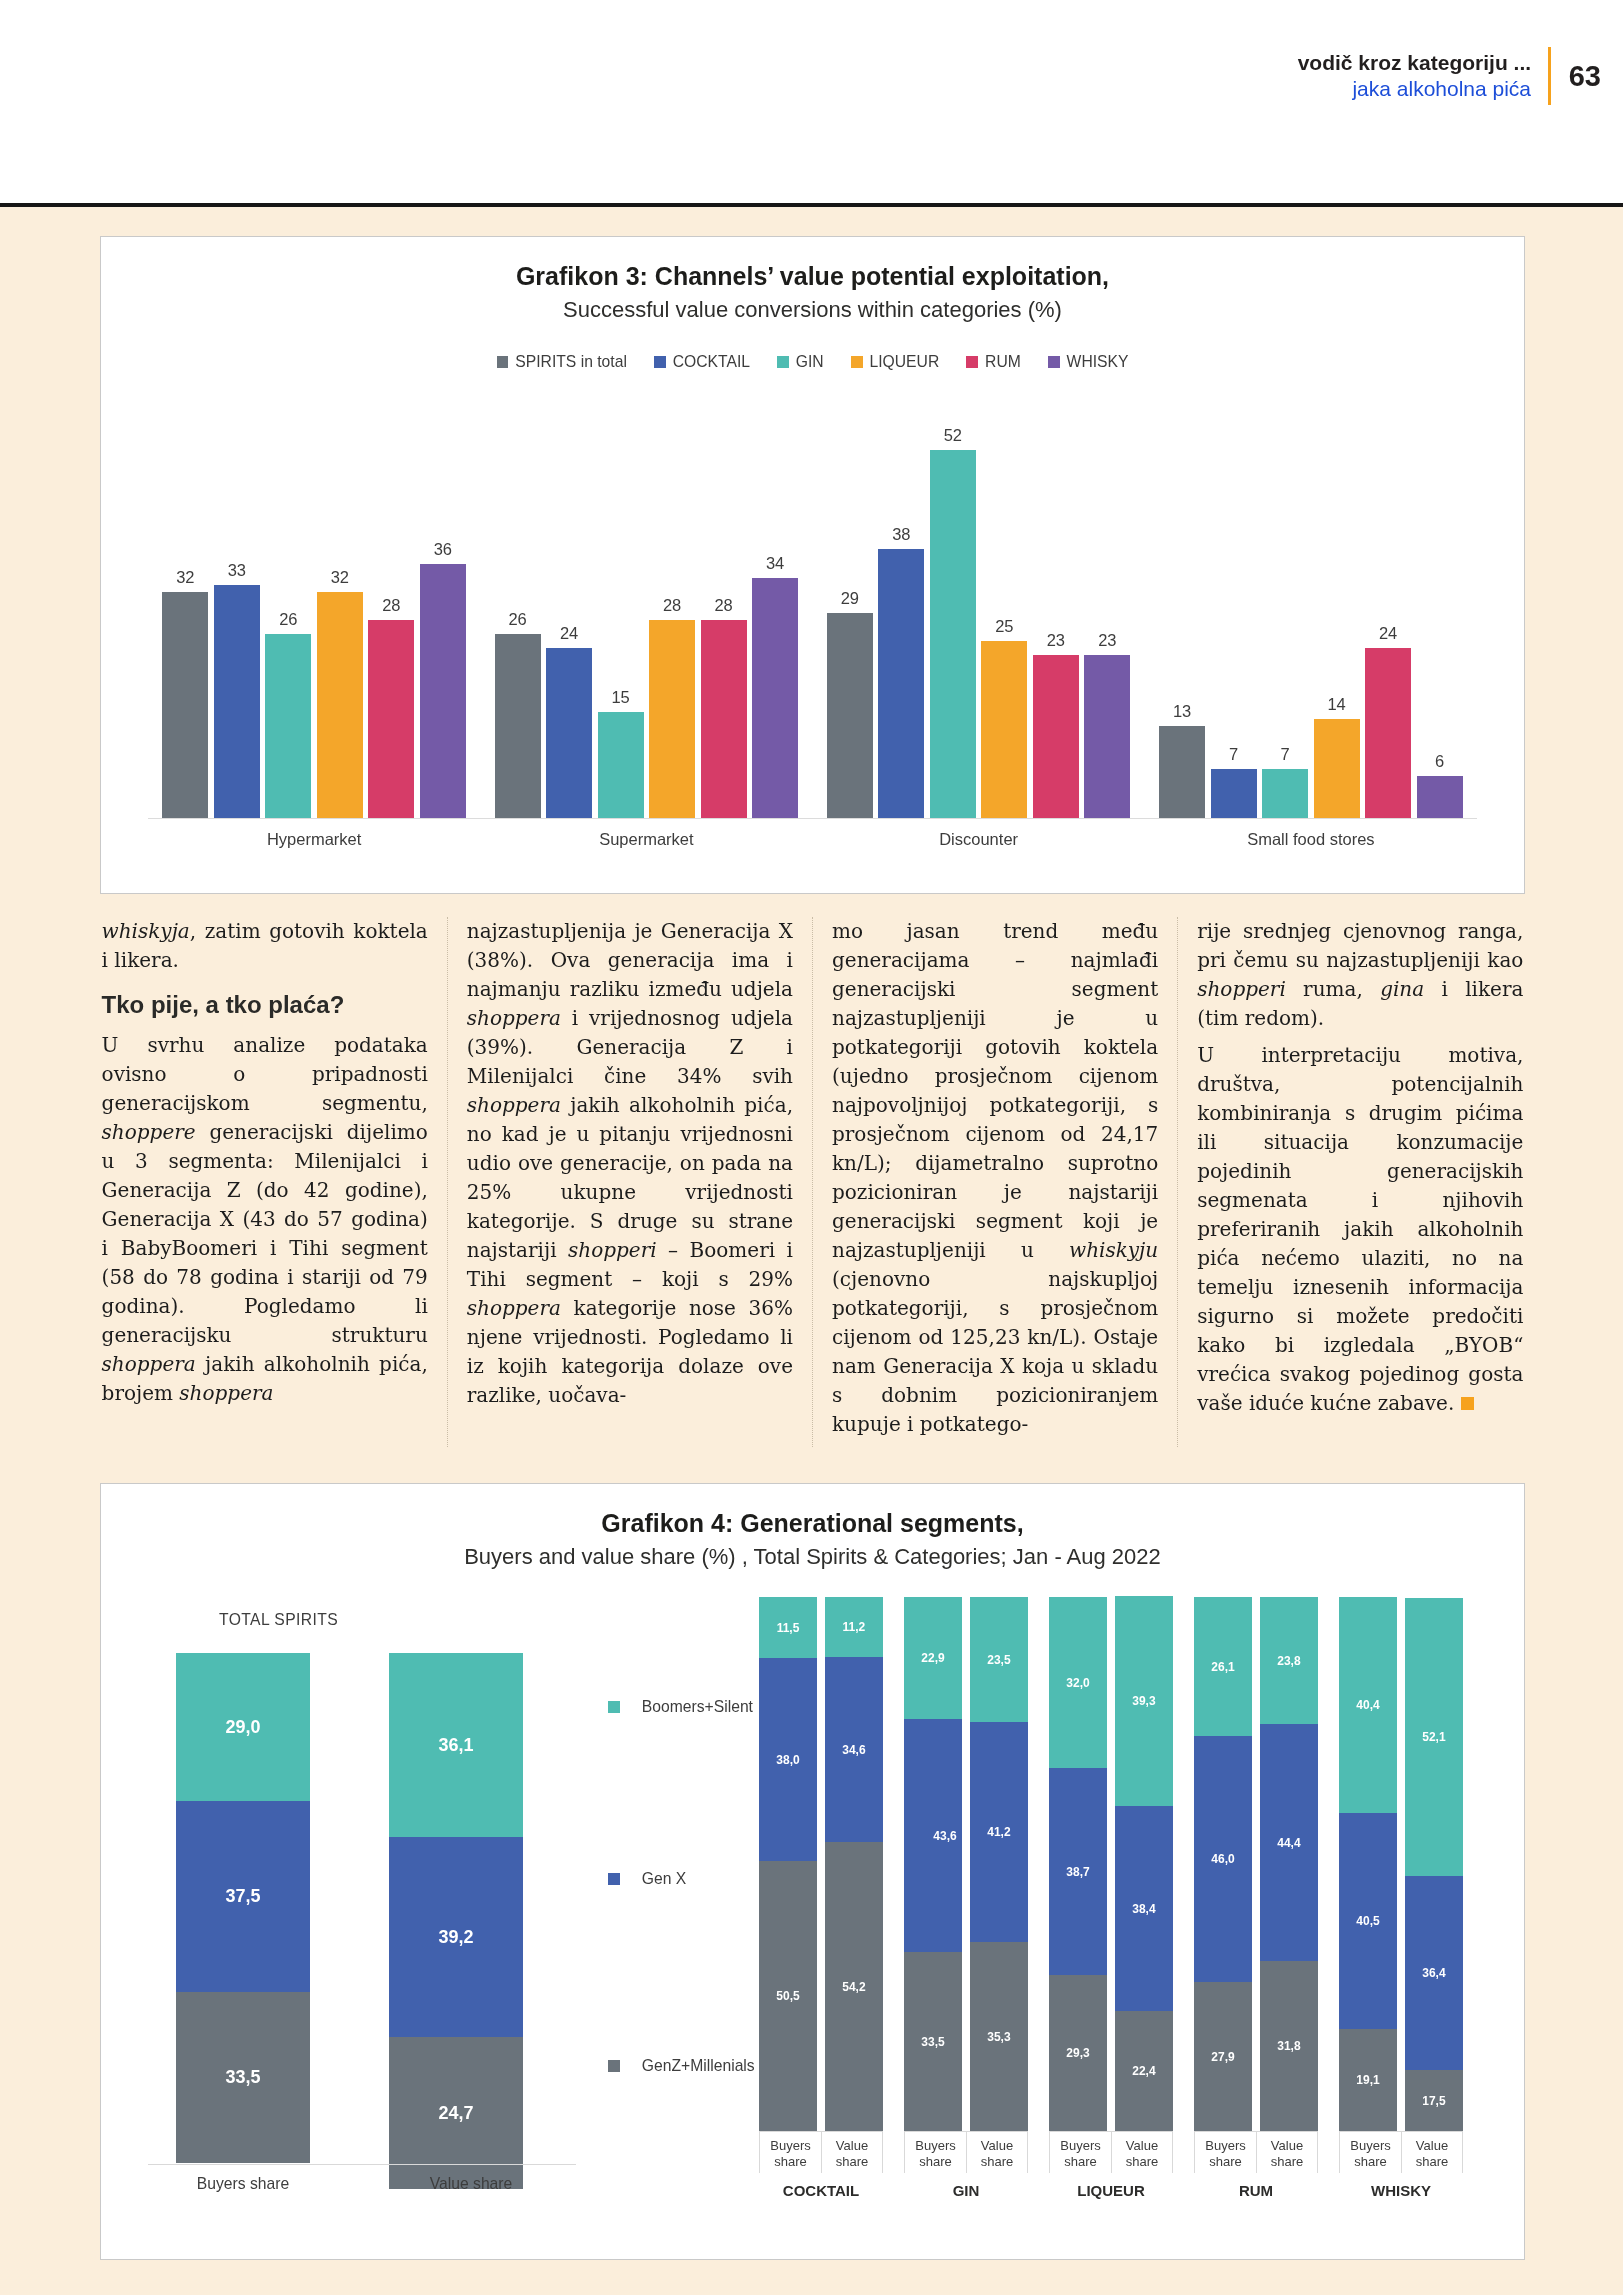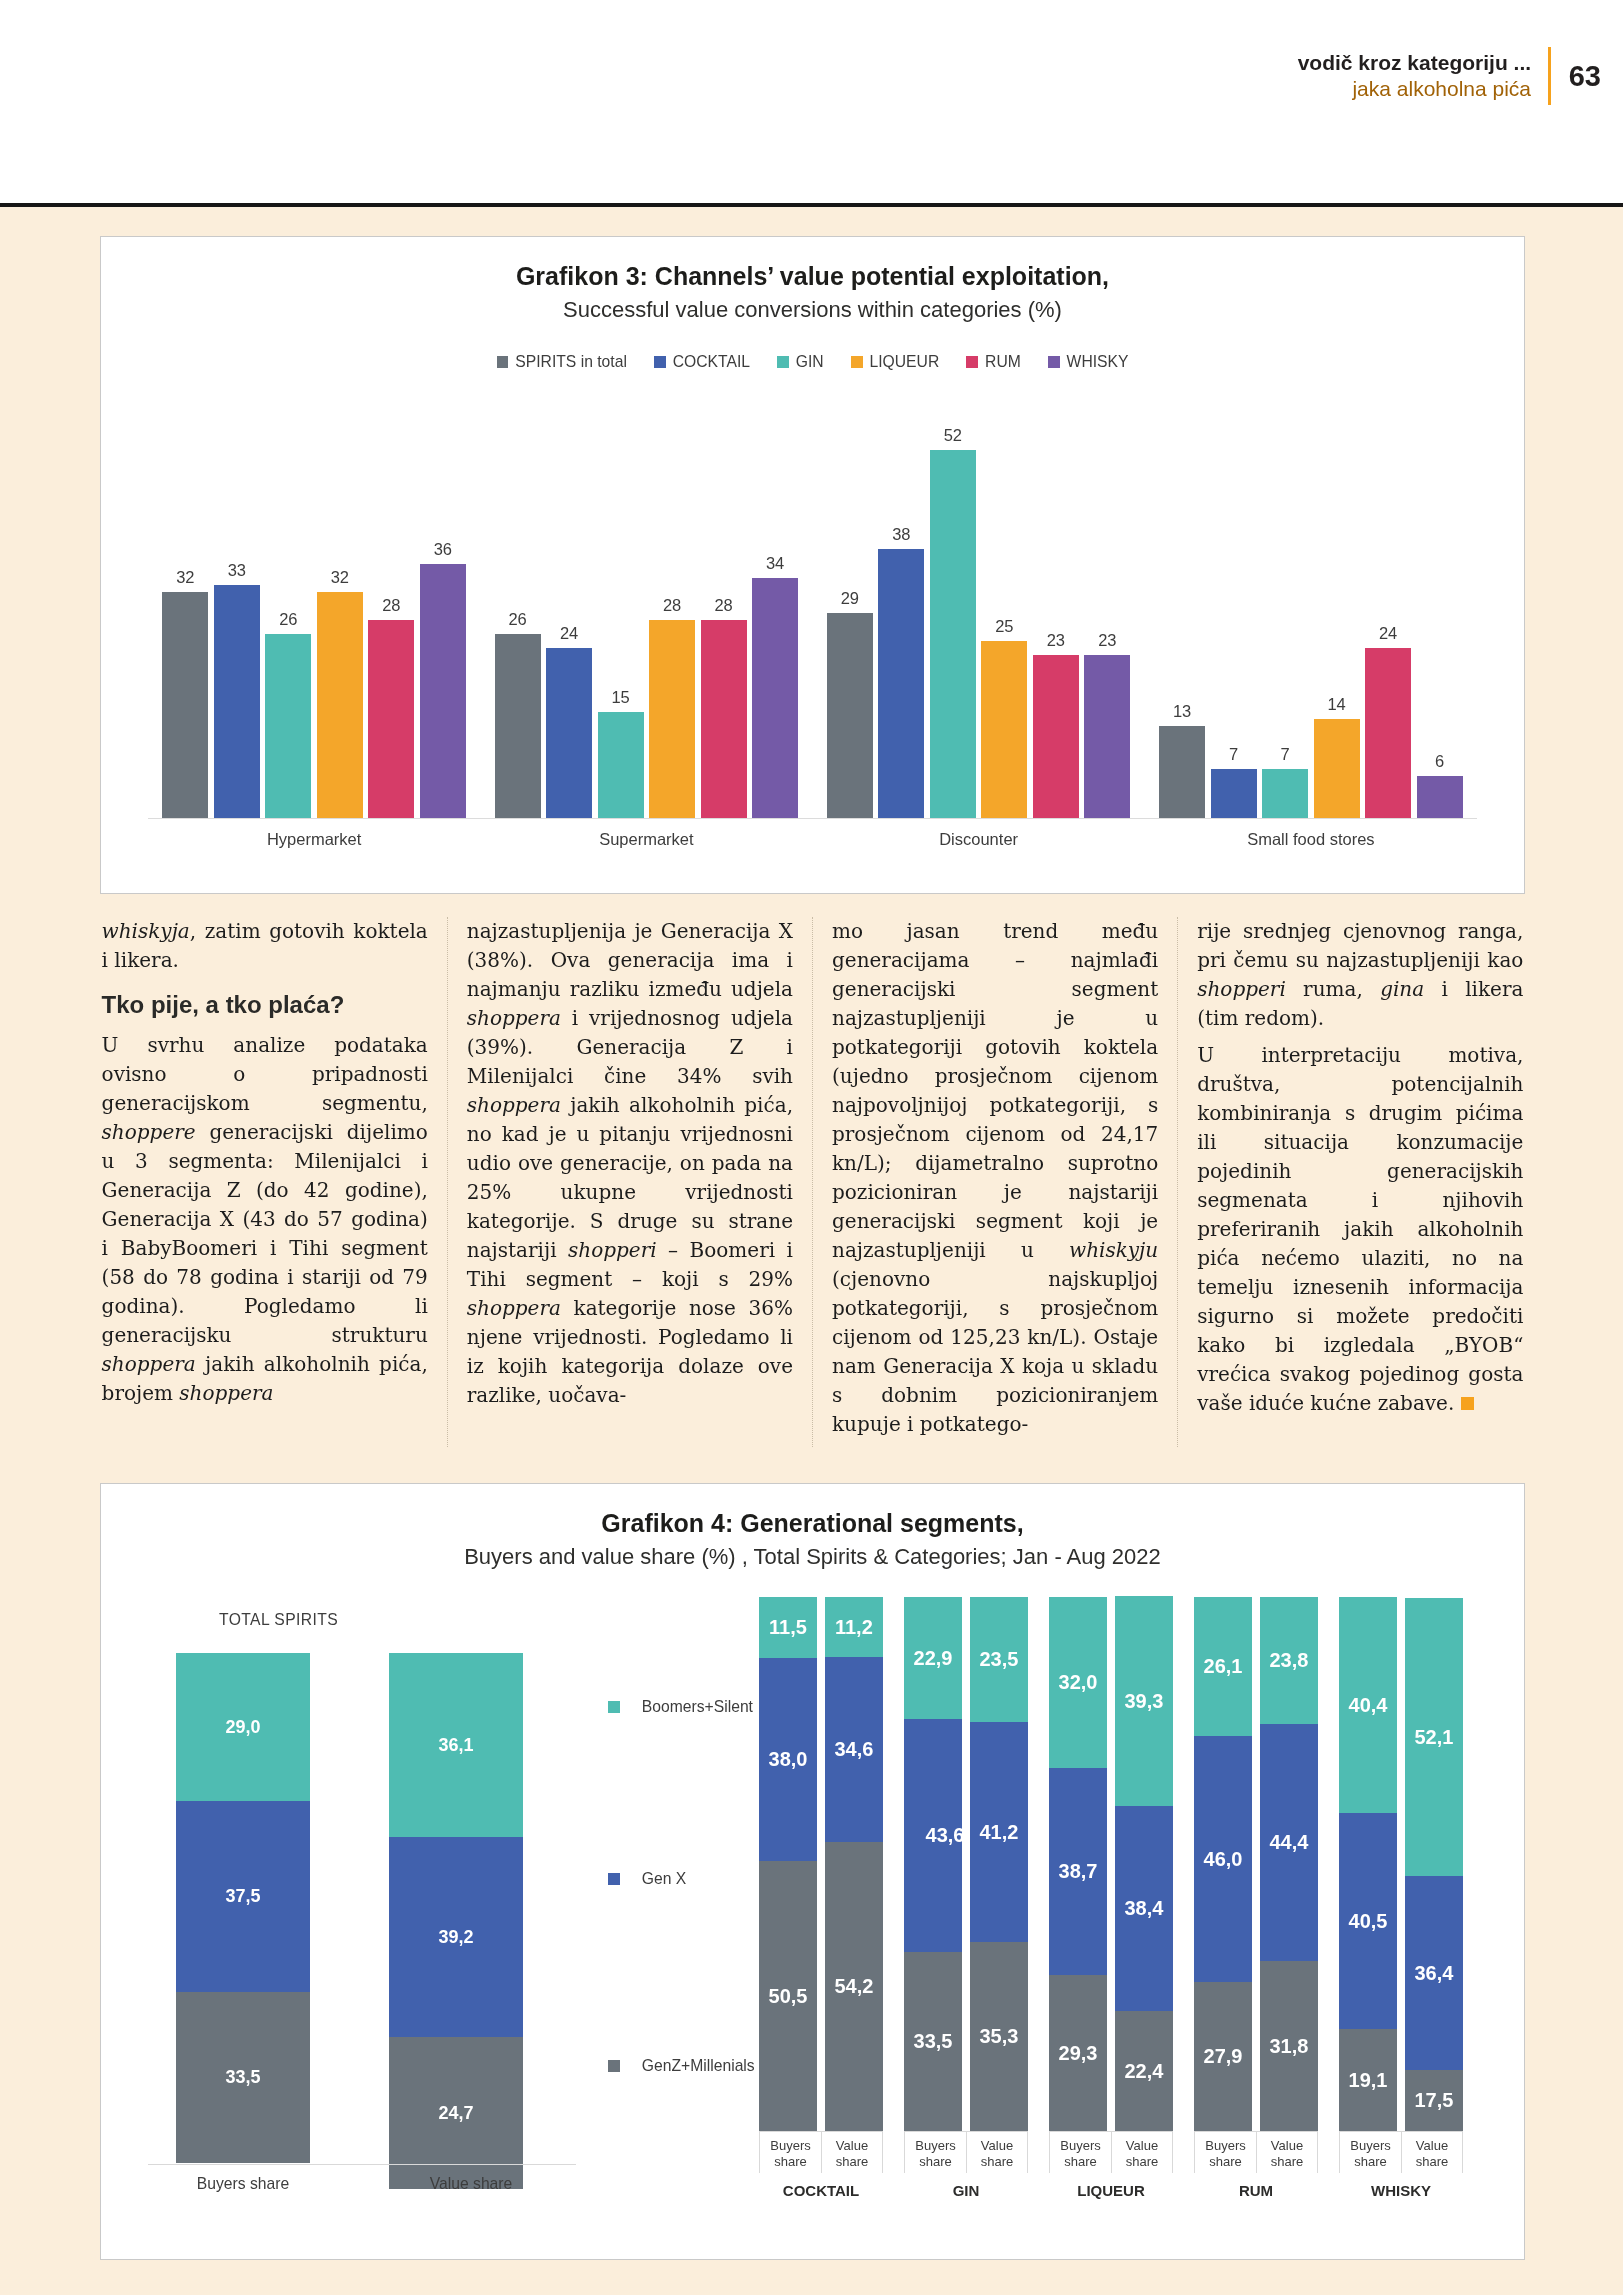--- a/index.html
+++ b/index.html
@@ -7,21 +7,21 @@
     width:1623px;height:2295px;position:relative;overflow:hidden;
     background:#fbeedb;
     font-family:"Liberation Sans",sans-serif;
   }
   
   .topband{position:absolute;top:0;left:0;width:100%;height:203px;background:#ffffff;}
   .black-rule{position:absolute;top:203px;left:0;width:100%;height:3.9px;background:#161616;}
   .header{position:absolute;top:47px;right:22px;display:flex;align-items:center;gap:17.3px;}
   .h-text{text-align:right;}
   .h-kicker-bold{font-size:21px;font-weight:bold;color:#221f1f;line-height:26px;}
-  .h-kicker-light{font-size:21px;color:#a16207;line-height:26px;}
+  .h-kicker-light{font-size:21px;color:#1d4ed8;line-height:26px;}
   .h-div{width:3.1px;height:58px;background:#f6a21d;}
   .h-num{font-size:29px;font-weight:bold;color:#221f1f;}
   
   .panel{position:absolute;left:100px;width:1425px;background:#ffffff;border:0.8px solid #c9c9c9;box-sizing:border-box;}
   .panel1{top:236px;height:658px;}
   .panel2{top:1483px;height:777px;position:absolute;}
   .ch-title{margin-top:25px;text-align:center;font-weight:bold;font-size:25px;color:#1d1d1b;}
   .ch-sub{text-align:center;font-size:22px;color:#2e2e2c;margin-top:6.3px;}
   
   .legend{display:flex;justify-content:center;gap:27px;margin-top:30px;}
@@ -47,21 +47,21 @@
   
   .panel2{position:absolute;}
   .total-label{position:absolute;left:118px;top:127px;font-weight:normal;font-size:15.7px;color:#3d3d3d;letter-spacing:0.4px;}
   .total-bars{position:absolute;left:75px;top:169px;display:flex;gap:79px;}
   .t-col{width:134px;display:flex;flex-direction:column;}
   .total-axis{position:absolute;left:47px;top:680px;width:428px;border-top:1.6px solid #d9d9d9;}
   .total-labs{position:absolute;left:75px;top:691px;display:flex;gap:94px;}
   .t-lab{width:134px;text-align:center;font-size:15.7px;color:#3d3d3d;}
   .seg{display:flex;align-items:center;justify-content:center;}
   .seg-val{font-weight:bold;color:#ffffff;font-size:18px;}
-  .seg-val.small{font-size:20px;}
+  .seg-val.small{font-size:12px;}
   .c4-legend-item{position:absolute;left:507px;display:flex;align-items:center;gap:22px;}
   .c4-leg-0{top:214px;}
   .c4-leg-1{top:386px;}
   .c4-leg-2{top:573px;}
   .cat-area{position:absolute;left:658px;top:112px;}
   .cat-groups{display:flex;gap:21px;}
   .cg{display:flex;flex-direction:column;}
   .cg-bars{height:535px;display:flex;align-items:flex-end;gap:7.9px;}
   .g-col{width:58px;display:flex;flex-direction:column;}
   .cg-labs{display:flex;border-top:1.6px solid #d9d9d9;}

